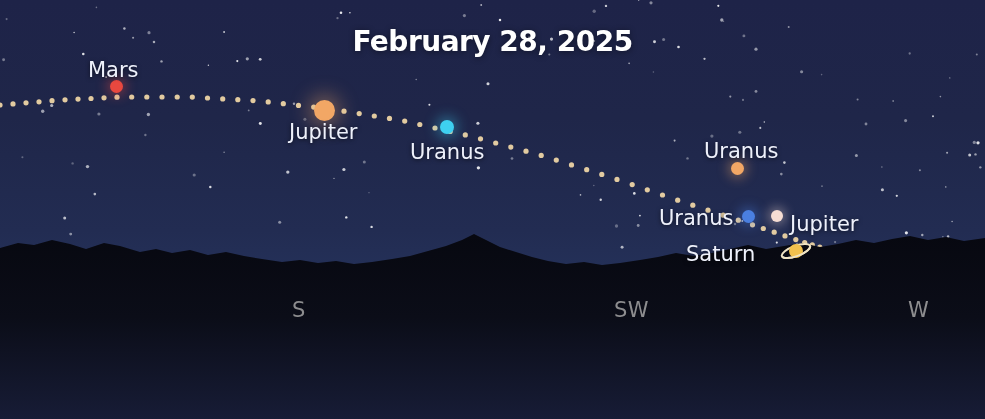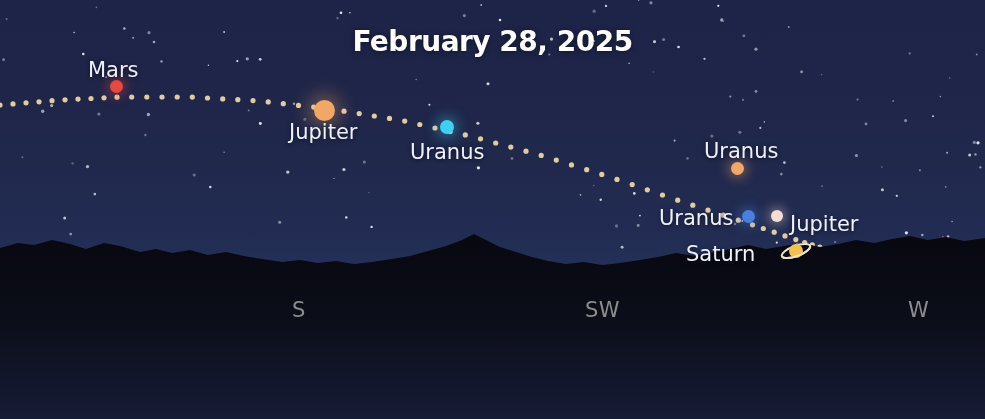--- a/index.html
+++ b/index.html
@@ -319,17 +319,17 @@
             <ellipse cx="17" cy="13" rx="15" ry="5.2" fill="none" stroke="#efe3c4" stroke-width="2" transform="rotate(-20 17 13)"></ellipse>
             <circle cx="17" cy="13" r="7" fill="#f2c14e"></circle>
             <ellipse cx="17" cy="13" rx="15" ry="5.2" fill="none" stroke="#efe3c4" stroke-width="2" transform="rotate(-20 17 13)" clip-path="polygon(0 55%, 100% 55%, 100% 100%, 0 100%)"></ellipse>
           </svg></div>
         <div class="planet-label" style="left: 686px; top: 242px;">Saturn</div>
       </div>
     </div>
 
   <div class="layer" id="compass-layer">
       <div class="compass-label" style="left: 292px; top: 298px;">S</div>
-      <div class="compass-label" style="left: 585px; top: 298px;">SW</div>
+      <div class="compass-label" style="left: 614px; top: 298px;">SW</div>
       <div class="compass-label" style="left: 908px; top: 298px;">W</div>
     </div>
 
 </div>
 
 </body></html>

